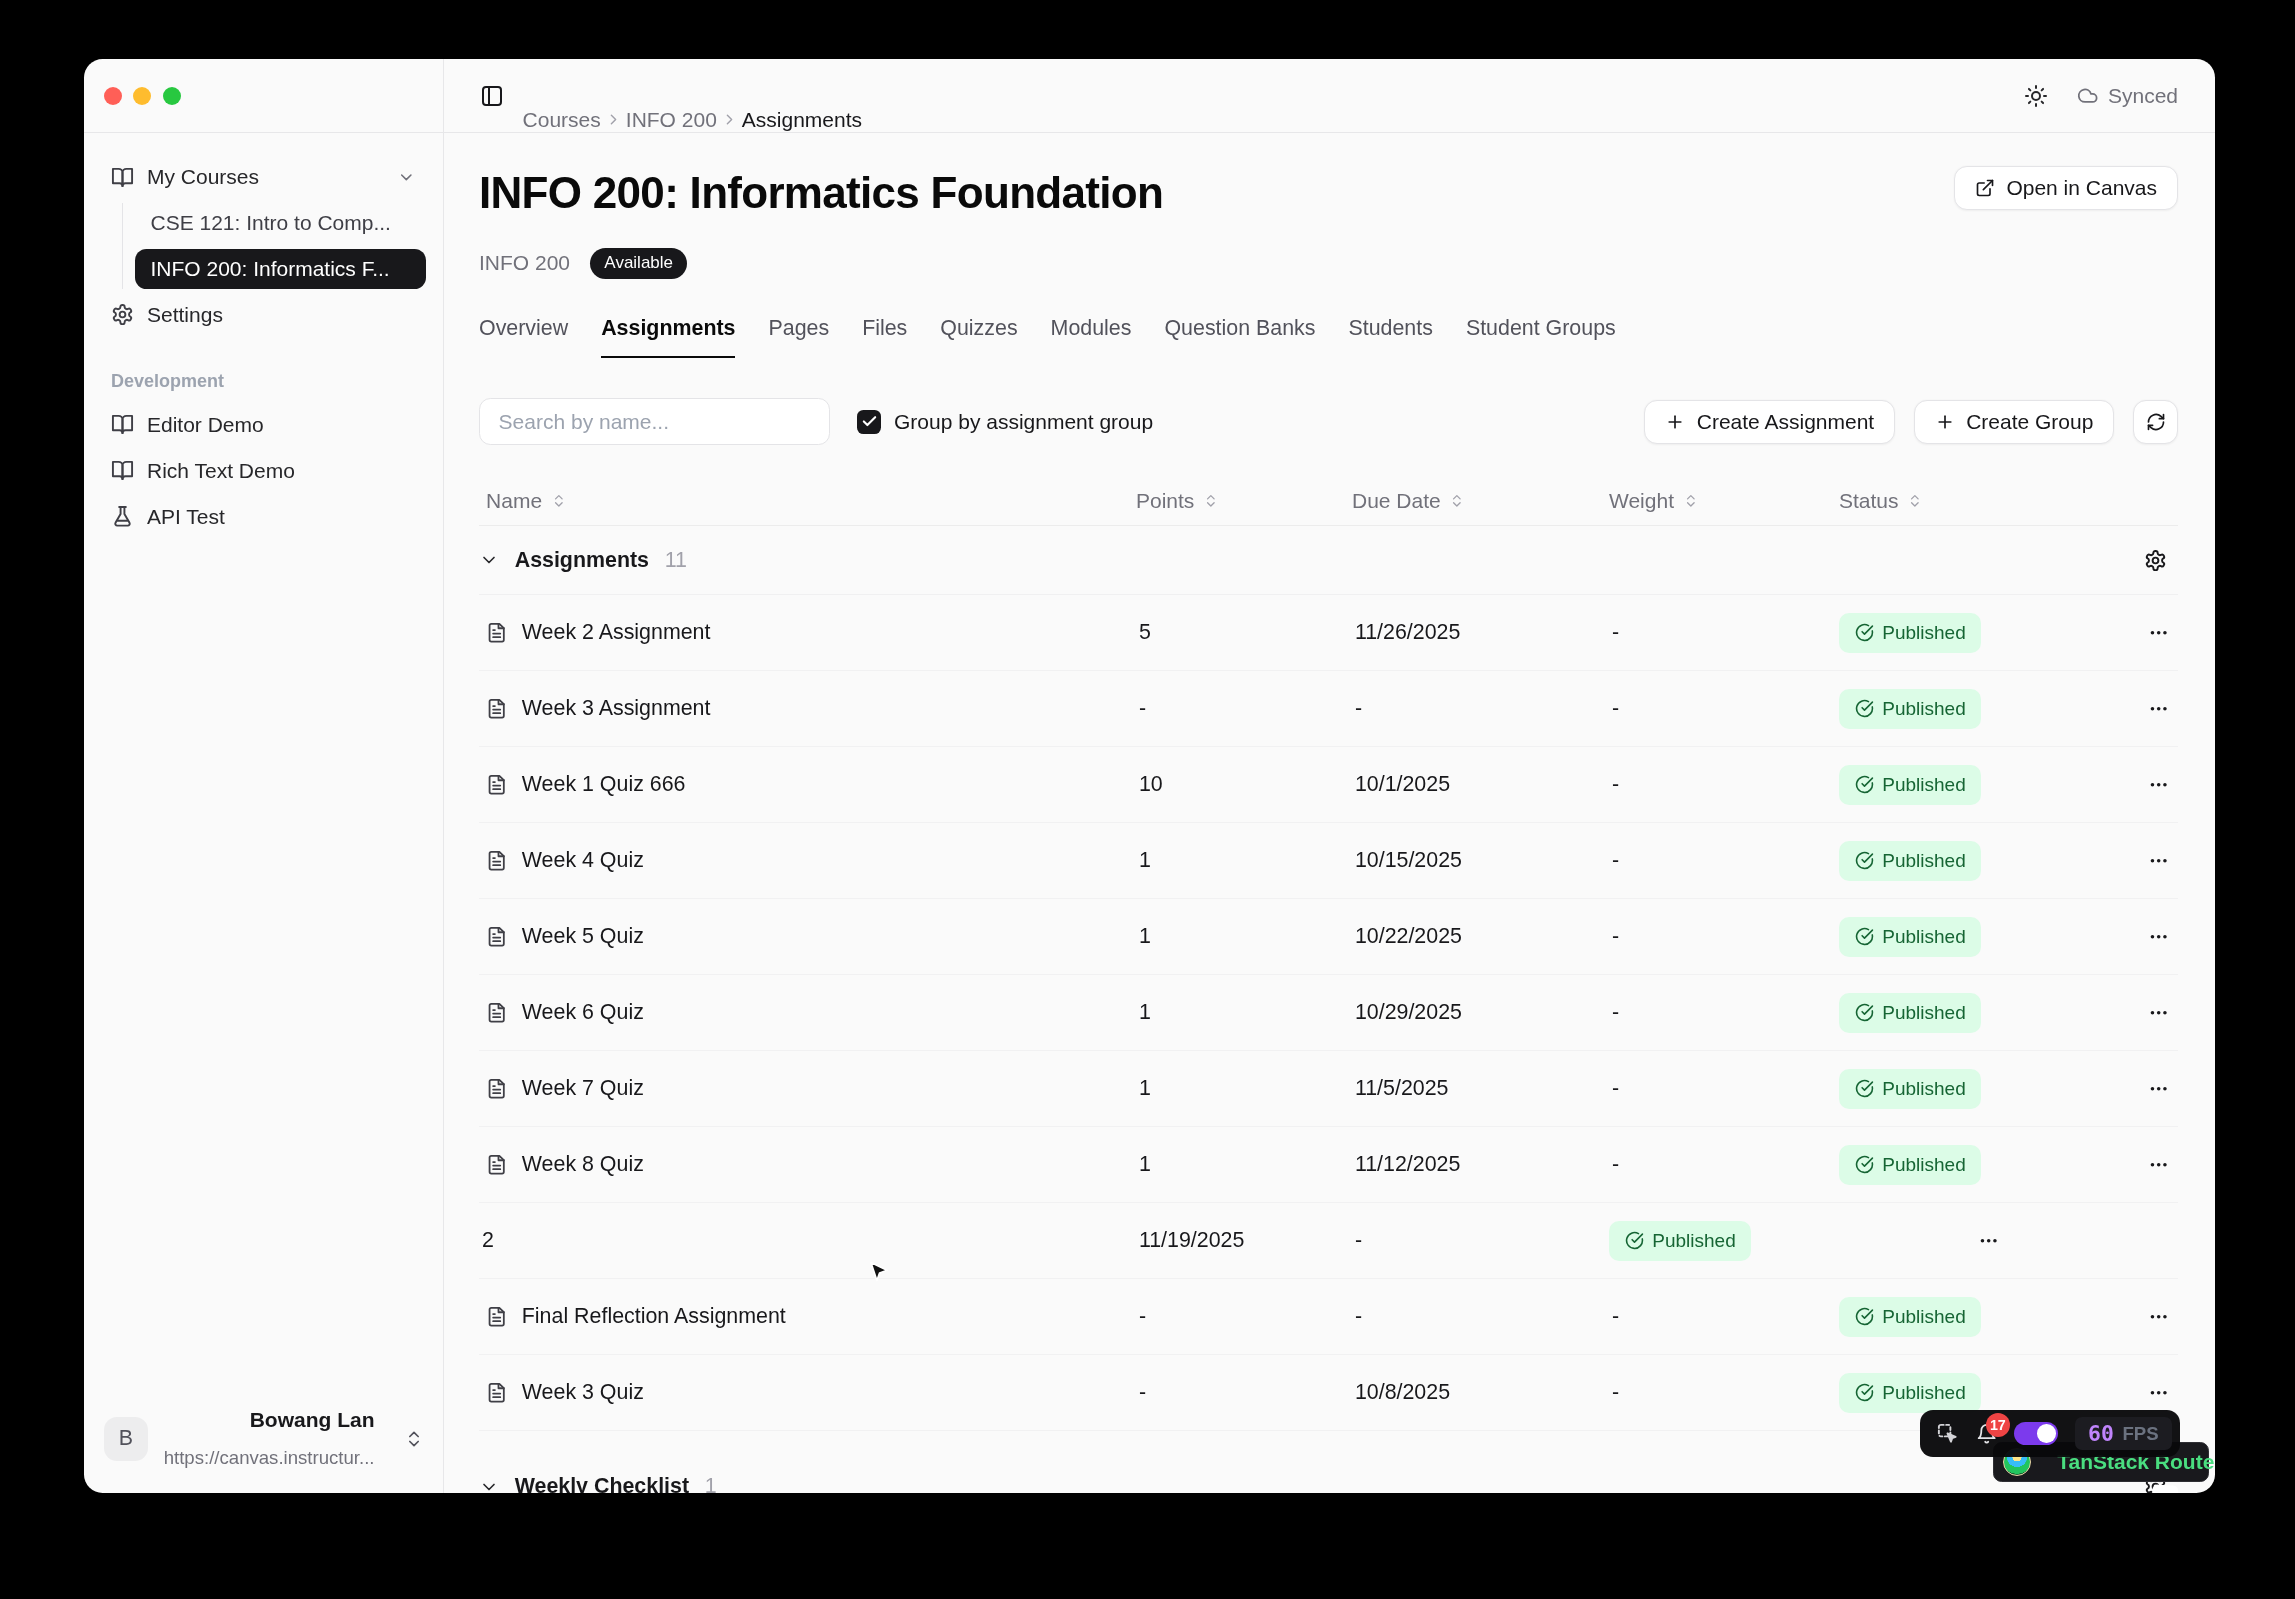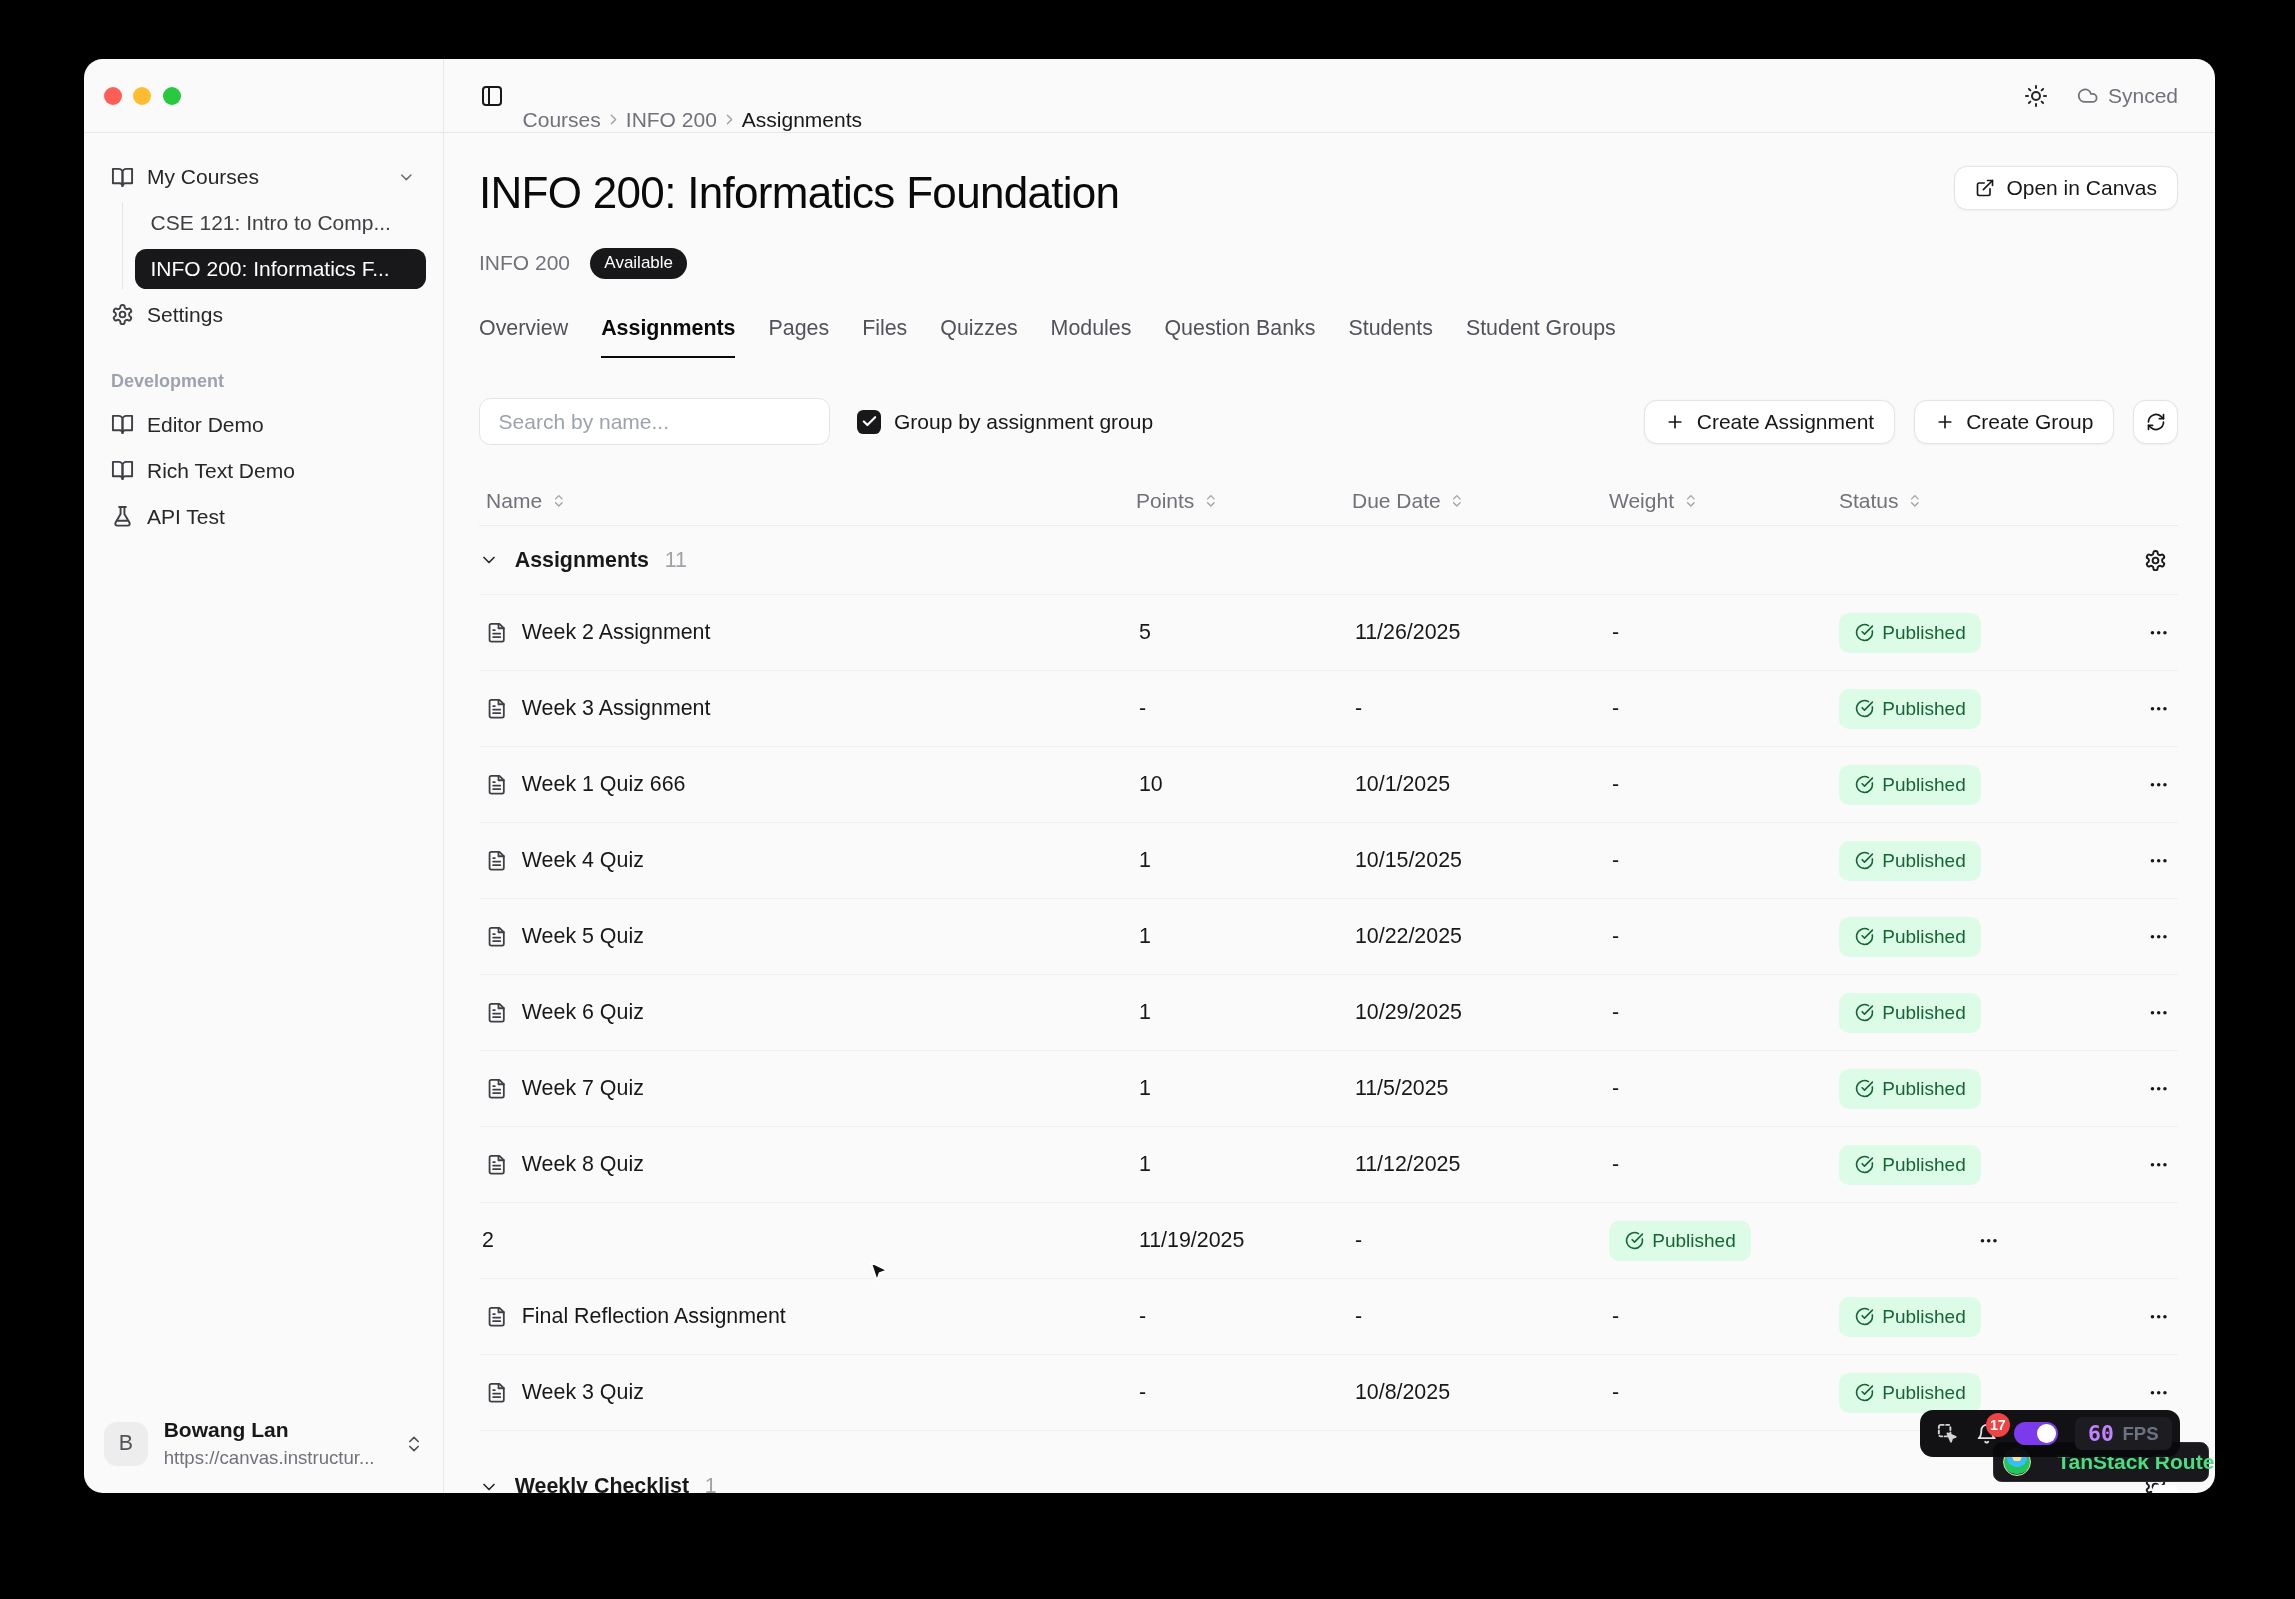--- a/index.html
+++ b/index.html
@@ -21,39 +21,39 @@
   .nav-row { height:46px; display:flex; align-items:center; gap:13px; padding:0 10px; border-radius:10px; font-size:21px; color:#27272a; cursor:default; }
   .nav-row .ic { color:#3f3f46; }
   .nav-row .chev { margin-left:auto; color:#71717a; }
   .course-sub { margin:2.9px 0 2.9px 21.4px; border-left:1.4px solid #e4e4e7; padding-left:11.4px; display:flex; flex-direction:column; gap:5.7px; }
   .course-item { min-height:40px; display:flex; align-items:center; padding:0 15.7px; border-radius:11.4px; font-size:21px; color:#3f3f46; white-space:nowrap; }
   .course-item.active { background:#18181b; color:#fff; }
   .dev-heading { margin:33px 10px 10px; font-size:18px; font-weight:700; color:#9ca3af; }
   .side-spacer { flex:1; }
   .user-row { padding:15.7px 18.6px 24px 20px; display:flex; align-items:center; gap:15.7px; }
   .avatar { width:44px; height:44px; border-radius:13px; background:#ededee; color:#52525b; font-size:21.4px; display:flex; align-items:center; justify-content:center; }
-  .user-meta { display:flex; flex-direction:column; gap:5px; min-width:0; }
+  .user-meta { display:flex; flex-direction:column; gap:15px; min-width:0;text-align:right; }
   .uname { font-size:21px; font-weight:700; color:#18181b; }
   .uurl { font-size:18.6px; color:#71717a; }
   .user-chev { margin-left:auto; color:#52525b; }
 
   
   .main { flex:1; display:flex; flex-direction:column; min-width:0; position:relative; }
   .topbar { flex:0 0 74px; border-bottom:0.7px solid #e7e7e9; display:flex; align-items:center; padding:0 37px 0 36px; gap:18.6px; }
   .panel-toggle { color:#18181b; }
   .crumb { font-size:21px; color:#71717a; }
   .crumb.current { color:#18181b; }
   .crumb-sep { color:#a1a1aa; }
   .topbar-right { margin-left:auto; display:flex; align-items:center; gap:28.6px; }
   .theme-btn { color:#27272a; }
   .synced { display:flex; align-items:center; gap:10px; color:#71717a; font-size:21px; }
 
   .page { flex:1; padding:33px 37px 0 35px; overflow:hidden; }
   .header-row { display:flex; justify-content:space-between; align-items:flex-start; }
-  .title { font-size:44px; line-height:54px; font-weight:400; letter-spacing:-0.7px; color:#0a0a0a; }
+  .title { font-size:44px; line-height:54px; font-weight:700; letter-spacing:-0.7px; color:#0a0a0a; }
   .btn { display:inline-flex; align-items:center; gap:11.4px; background:#fff; border:0.7px solid #e4e4e7;
     border-radius:13px; height:44px; padding:0 20px; font-size:21px; font-weight:500; color:#18181b;
     box-shadow:0 0.7px 2.1px rgba(0,0,0,.05); cursor:default; white-space:nowrap; }
   .btn-icon { width:45px; justify-content:center; padding:0; }
 
   .meta { margin-top:26px; height:34px; display:flex; align-items:center; gap:20px; }
   .code { font-size:21px; color:#71717a; }
   .pill-available { background:#18181b; color:#fff; font-size:17px; font-weight:400; height:31px; padding:0 14.3px; border-radius:15.7px; display:inline-flex; align-items:center; }
 
   .tabs { margin-top:36px; display:flex; gap:33px; }

